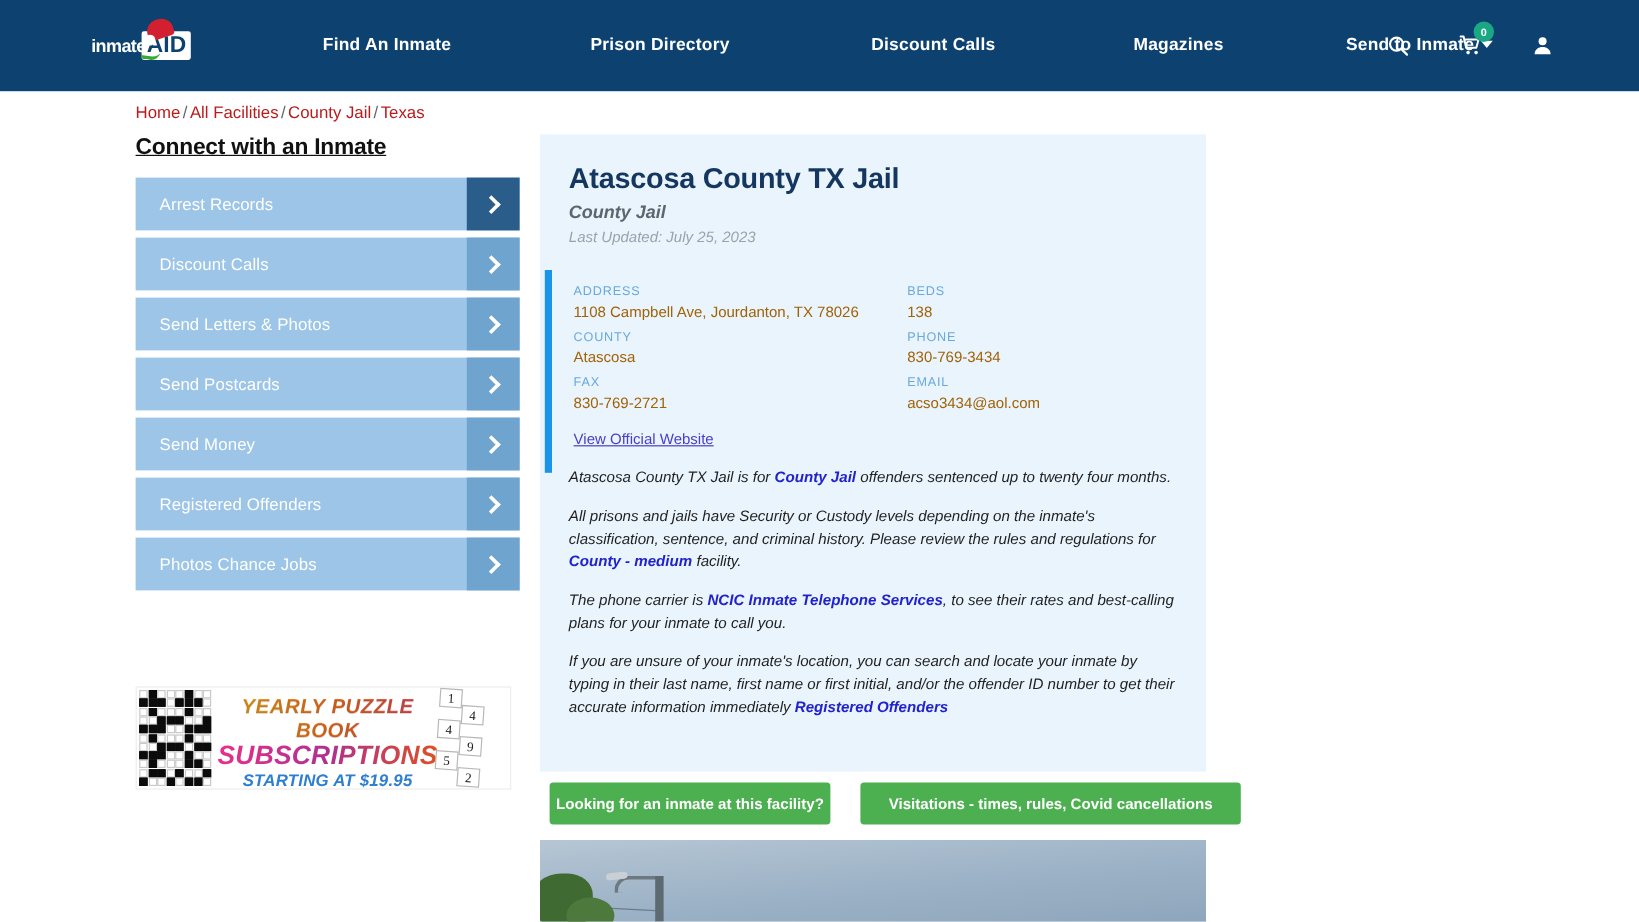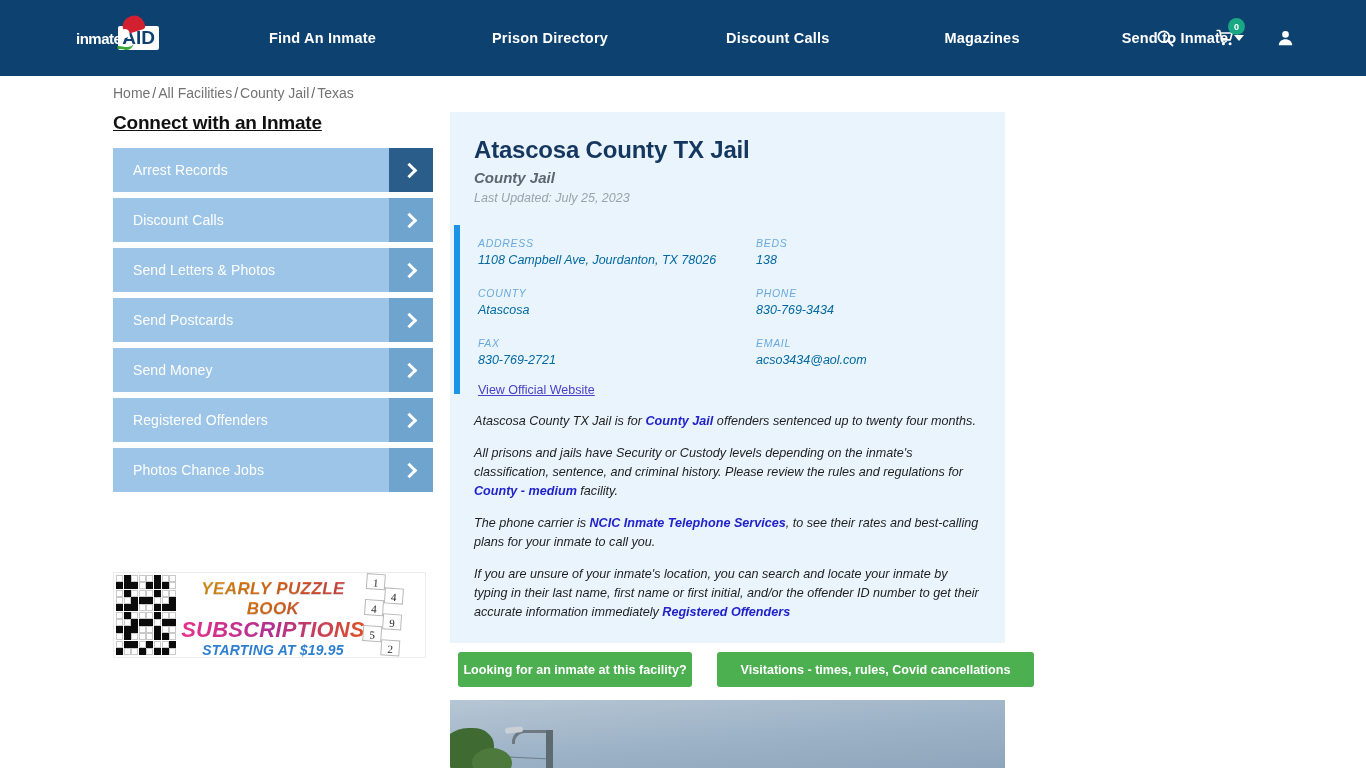--- a/index.html
+++ b/index.html
@@ -82,21 +82,21 @@
     font-size: 9px; font-weight: bold;
     width: 17px; height: 17px; border-radius: 50%;
     display: flex; align-items: center; justify-content: center;
   }
 
   
   .breadcrumb {
     position: absolute; left: 113px; top: 85px;
     font-size: 14px; color: #444;
   }
-  .breadcrumb a { color: #737373; text-decoration: none; }
+  .breadcrumb a { color: #b91c1c; text-decoration: none; }
   .breadcrumb .sep { color: #666; margin: 0 2px; }
 
   
   .sidebar { position: absolute; left: 113px; top: 112px; width: 320px; }
   .sidebar-title {
     font-size: 19px; font-weight: bold; color: #111;
     text-decoration: underline; margin-bottom: 14px;
     letter-spacing: -0.2px;
   }
   .side-btn {
@@ -159,24 +159,24 @@
   .fac-sub { font-size: 15px; font-weight: bold; font-style: italic; color: #5c6670; margin-top: 5px; }
   .fac-updated { font-size: 12.5px; font-style: italic; color: #9aa3ab; margin-top: 5px; }
 
   .details-wrap { position: relative; margin-top: 20px; }
   .accent-bar {
     position: absolute; left: 4px; top: 0; width: 6px; height: 169px;
     background: #1b94e8;
   }
   .details-grid {
     display: grid; grid-template-columns: 278px 1fr;
-    row-gap: 20px; padding: 12px 0 0 28px; font-style: italic;
+    row-gap: 8px; padding: 12px 0 0 28px;
   }
   .d-label { font-size: 10.5px; color: #6aa9dd; letter-spacing: 0.7px; }
-  .d-value { font-size: 12.5px; color: #0369a1; margin-top: 4px; }
+  .d-value { font-size: 12.5px; color: #a16207; margin-top: 4px; }
   .official-link {
     display: inline-block; margin: 16px 0 0 28px;
     font-size: 12.5px; color: #4a40c8;
     text-decoration: underline; cursor: pointer;
   }
 
   .body-text { padding: 14px 22px 0 24px; }
   .body-text p {
     margin: 0 0 13px 0; font-size: 12.6px; font-style: italic;
     color: #1f1f1f; line-height: 19px;

